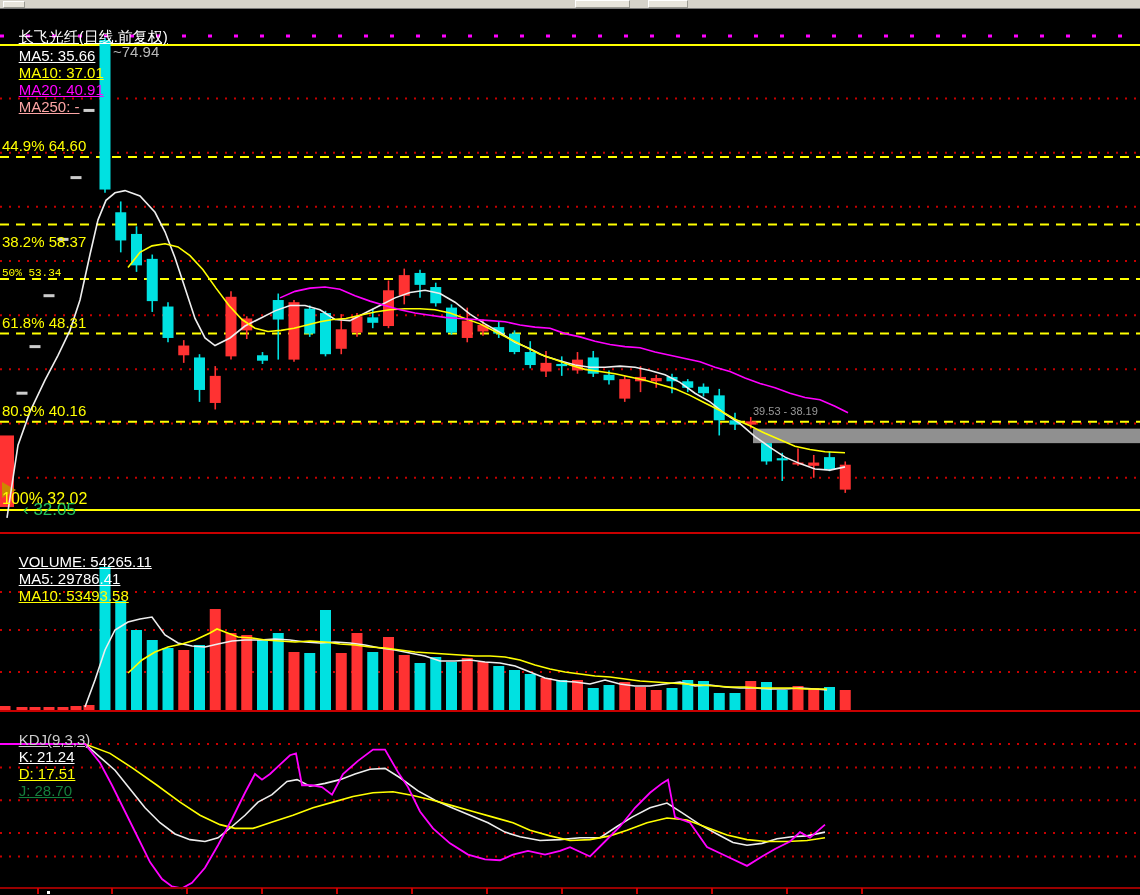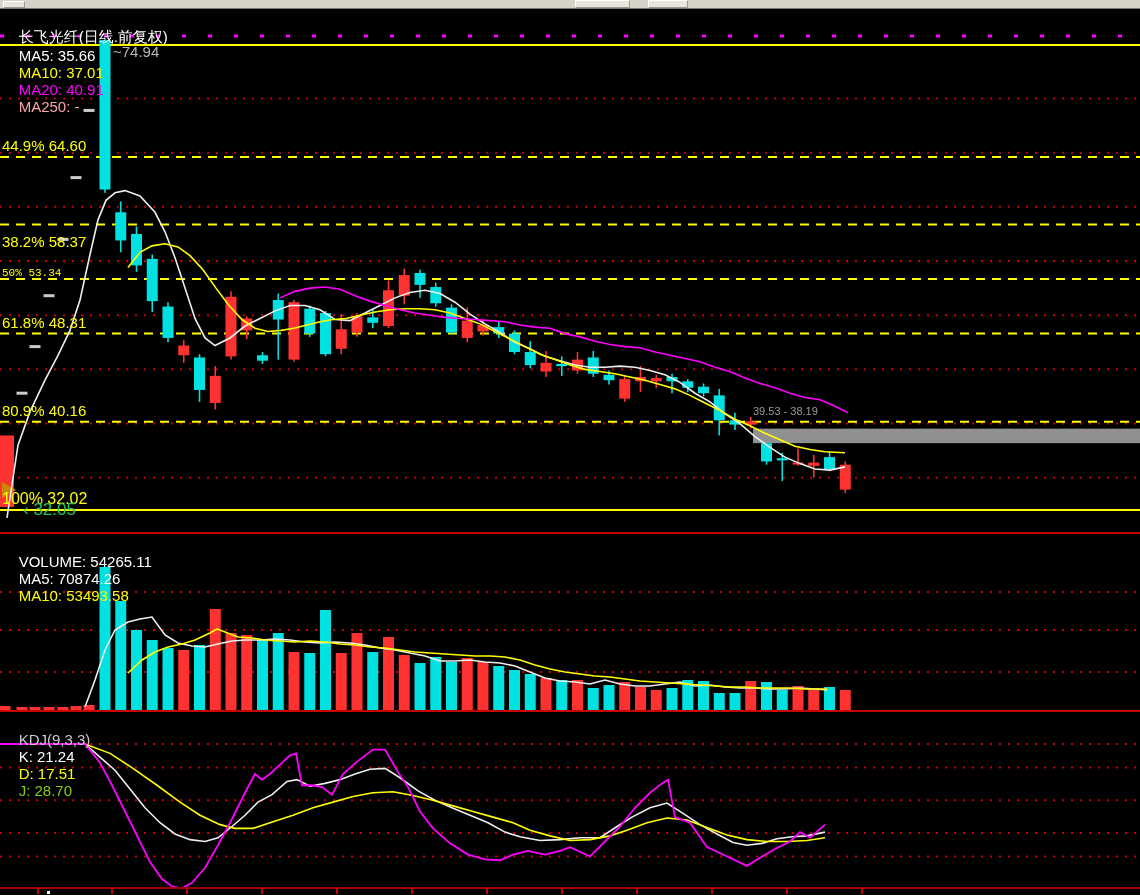--- a/index.html
+++ b/index.html
@@ -3,21 +3,21 @@
 <meta charset="utf-8">
 <style>
   html,body{margin:0;padding:0;background:#222;}
   #screen{position:relative;width:1140px;height:895px;background:#000;overflow:hidden;
           font-family:"Liberation Sans","DejaVu Sans",sans-serif;}
   .toolbar{position:absolute;top:0;left:0;width:1140px;height:9px;background:#d6d3ca;
            border-bottom:1px solid #7a7a7a;box-sizing:border-box;}
   .tb-btn{position:absolute;background:#e8e5dc;border:1px solid #9a9a92;border-top-color:#ffffff;border-left-color:#ffffff;box-sizing:border-box;}
   svg{position:absolute;top:0;left:0;}
   .hdr{position:absolute;font-size:15px;white-space:pre;letter-spacing:0px;z-index:5;}
-  .hdr span{margin-right:21px;}
+  .hdr span{margin-right:21px;text-decoration:underline;}
   .lbl{position:absolute;font-size:15px;white-space:pre;z-index:4;}
 </style>
 </head>
 <body>
 
 <div id="screen">
   <div class="toolbar">
     <div class="tb-btn" style="left:3px;top:1px;width:22px;height:7px"></div>
     <div class="tb-btn" style="left:575px;top:0px;width:55px;height:8px"></div>
     <div class="tb-btn" style="left:648px;top:0px;width:40px;height:8px"></div>
@@ -237,29 +237,29 @@
   <div class="hdr" style="left:2px;top:11px">
     <span style="color:#ffffff">长飞光纤(日线.前复权)</span>
     <span style="color:#ffffff">MA5: 35.66</span>
     <span style="color:#ffff00">MA10: 37.01</span>
     <span style="color:#ff00ff">MA20: 40.91</span>
     <span style="color:#fca5a5">MA250: -</span>
   </div>
 
   <div class="hdr" style="left:2px;top:536px">
     <span style="color:#ffffff">VOLUME: 54265.11</span>
-    <span style="color:#ffffff">MA5: 70874.26</span>
+    <span style="color:#ffffff">MA5: 29786.41</span>
     <span style="color:#ffff00">MA10: 53493.58</span>
   </div>
 
   <div class="hdr" style="left:2px;top:714px">
     <span style="color:#cccccc">KDJ(9,3,3)</span>
     <span style="color:#ffffff">K: 21.24</span>
     <span style="color:#ffff00">D: 17.51</span>
-    <span style="color:#84cc16">J: 28.70</span>
+    <span style="color:#15803d">J: 28.70</span>
   </div>
 
   <div id="labels">
       <div class="lbl" style="left: 2px; top: 137.024px; color: rgb(255, 255, 0); font-size: 15px;">44.9% 64.60</div>
       <div class="lbl" style="left: 2px; top: 204.519px; color: rgb(255, 255, 0); font-size: 15px; margin-top: 28px;">38.2% 58.37</div>
       <div class="lbl" style="left: 2px; top: 267px; color: rgb(255, 255, 0); font-size: 11px; font-family: Liberation Mono, monospace;">50% 53.34</div>
       <div class="lbl" style="left: 2px; top: 313.509px; color: rgb(255, 255, 0); font-size: 15px;">61.8% 48.31</div>
       <div class="lbl" style="left: 2px; top: 401.807px; color: rgb(255, 255, 0); font-size: 15px;">80.9% 40.16</div>
       <div class="lbl" style="left: 2px; top: 489.995px; color: rgb(255, 255, 0); font-size: 16px;">100% 32.02</div>
       <div class="lbl" style="left: 113px; top: 43px; color: rgb(184, 184, 184); font-size: 15px;">~74.94</div>

